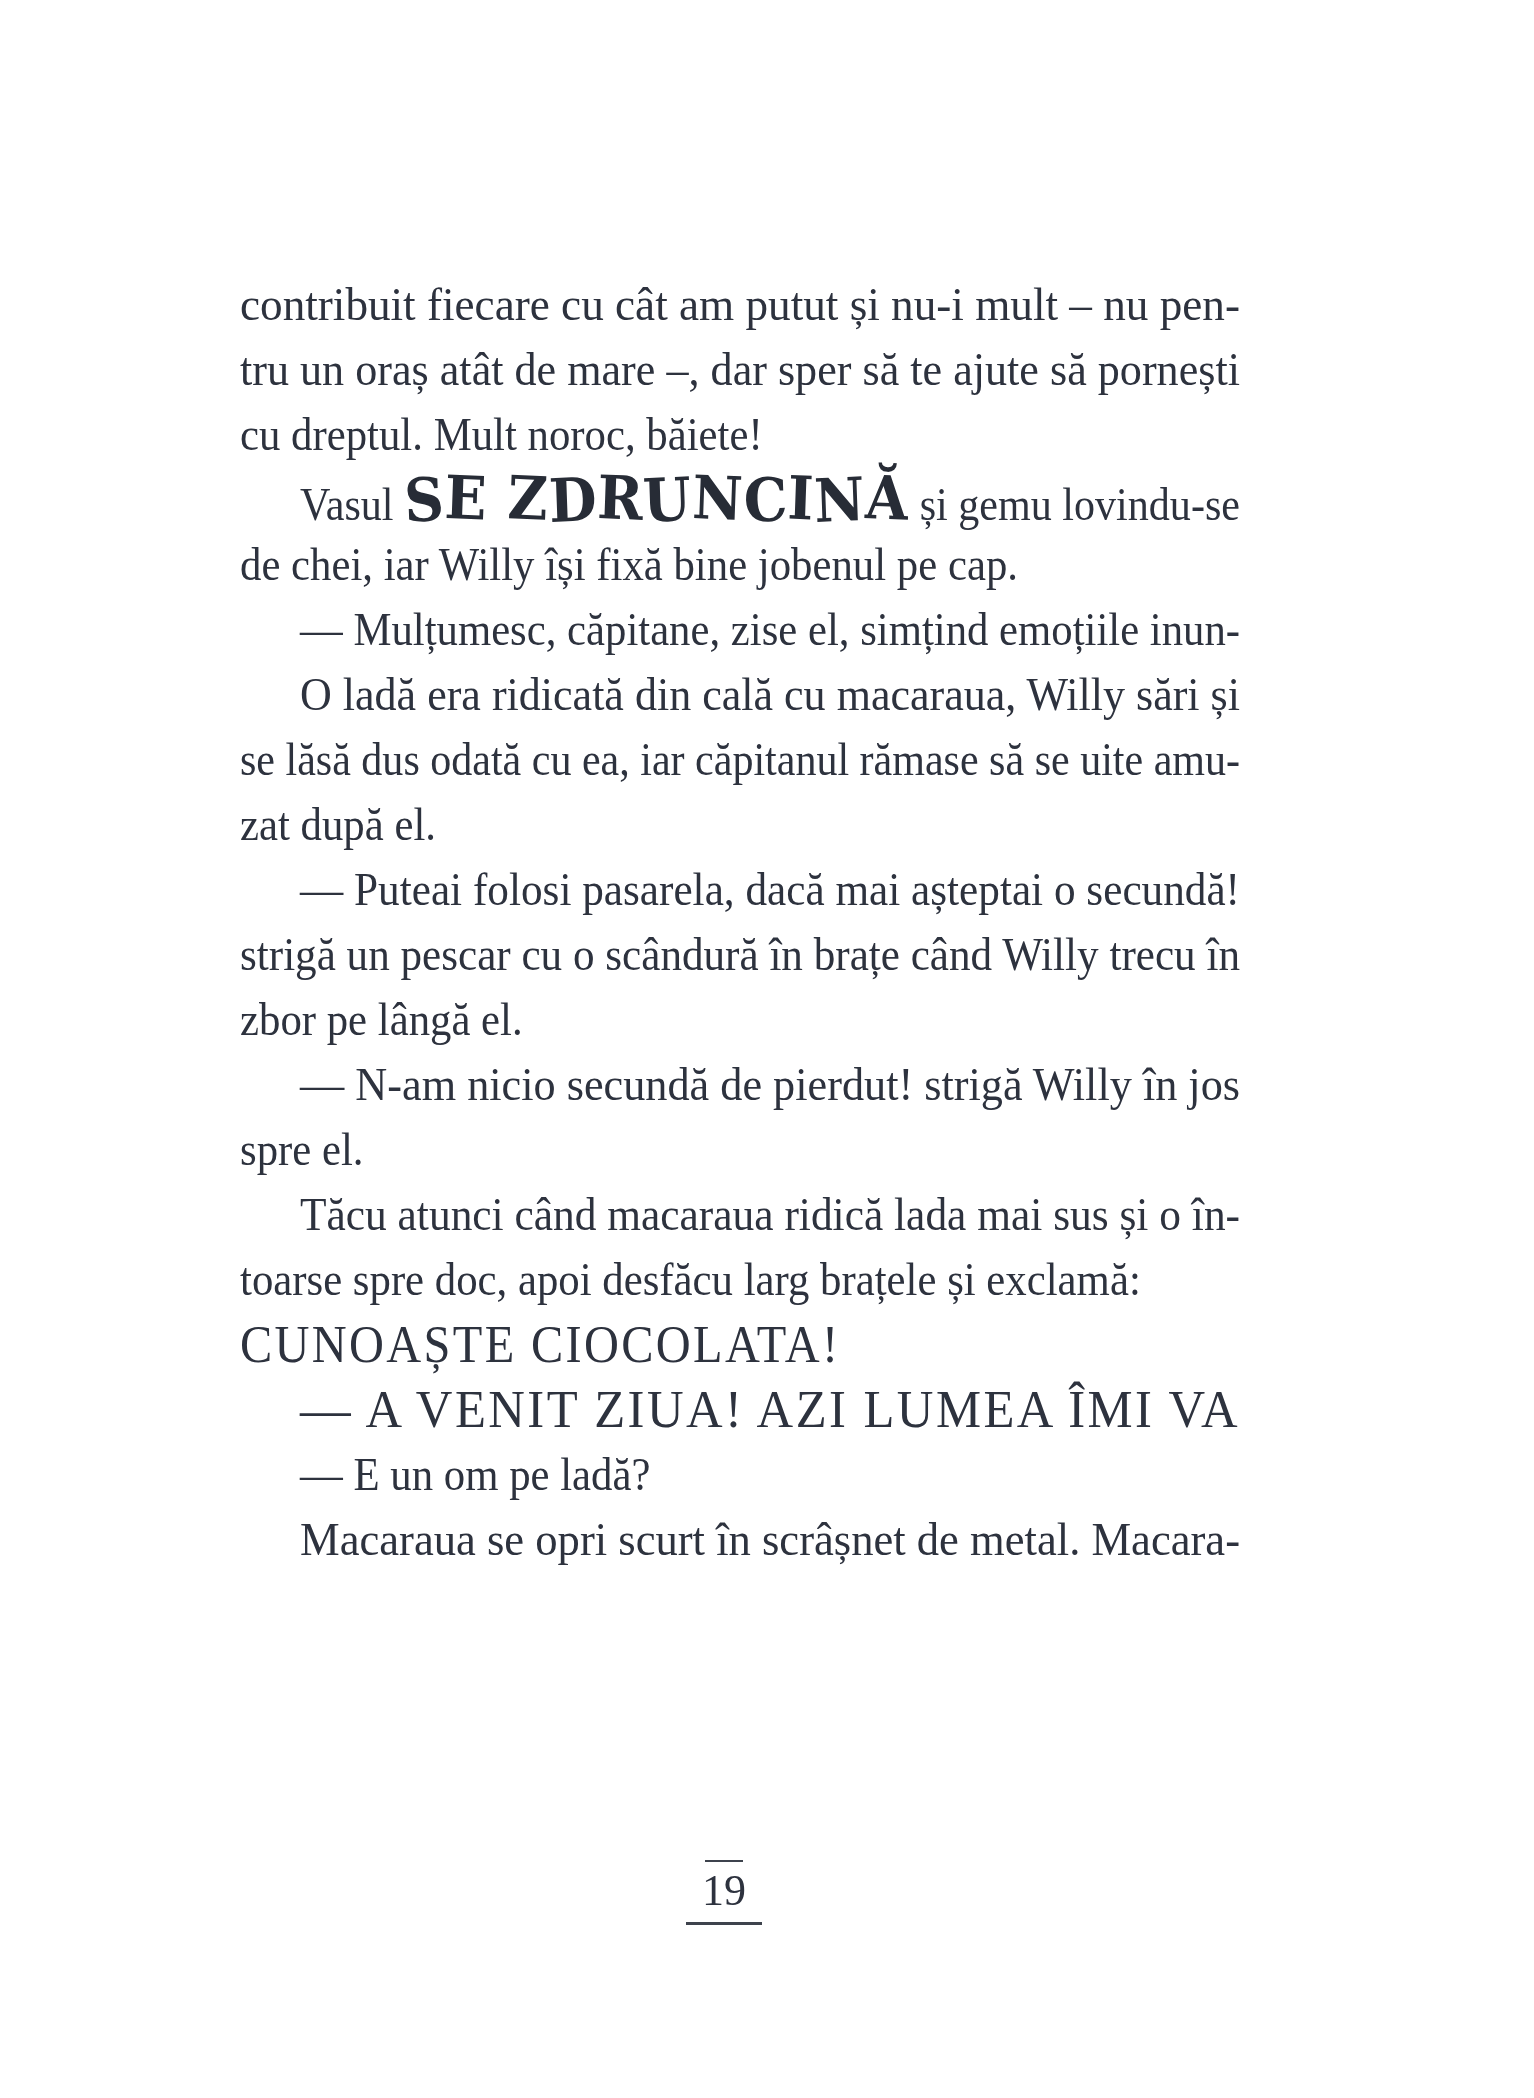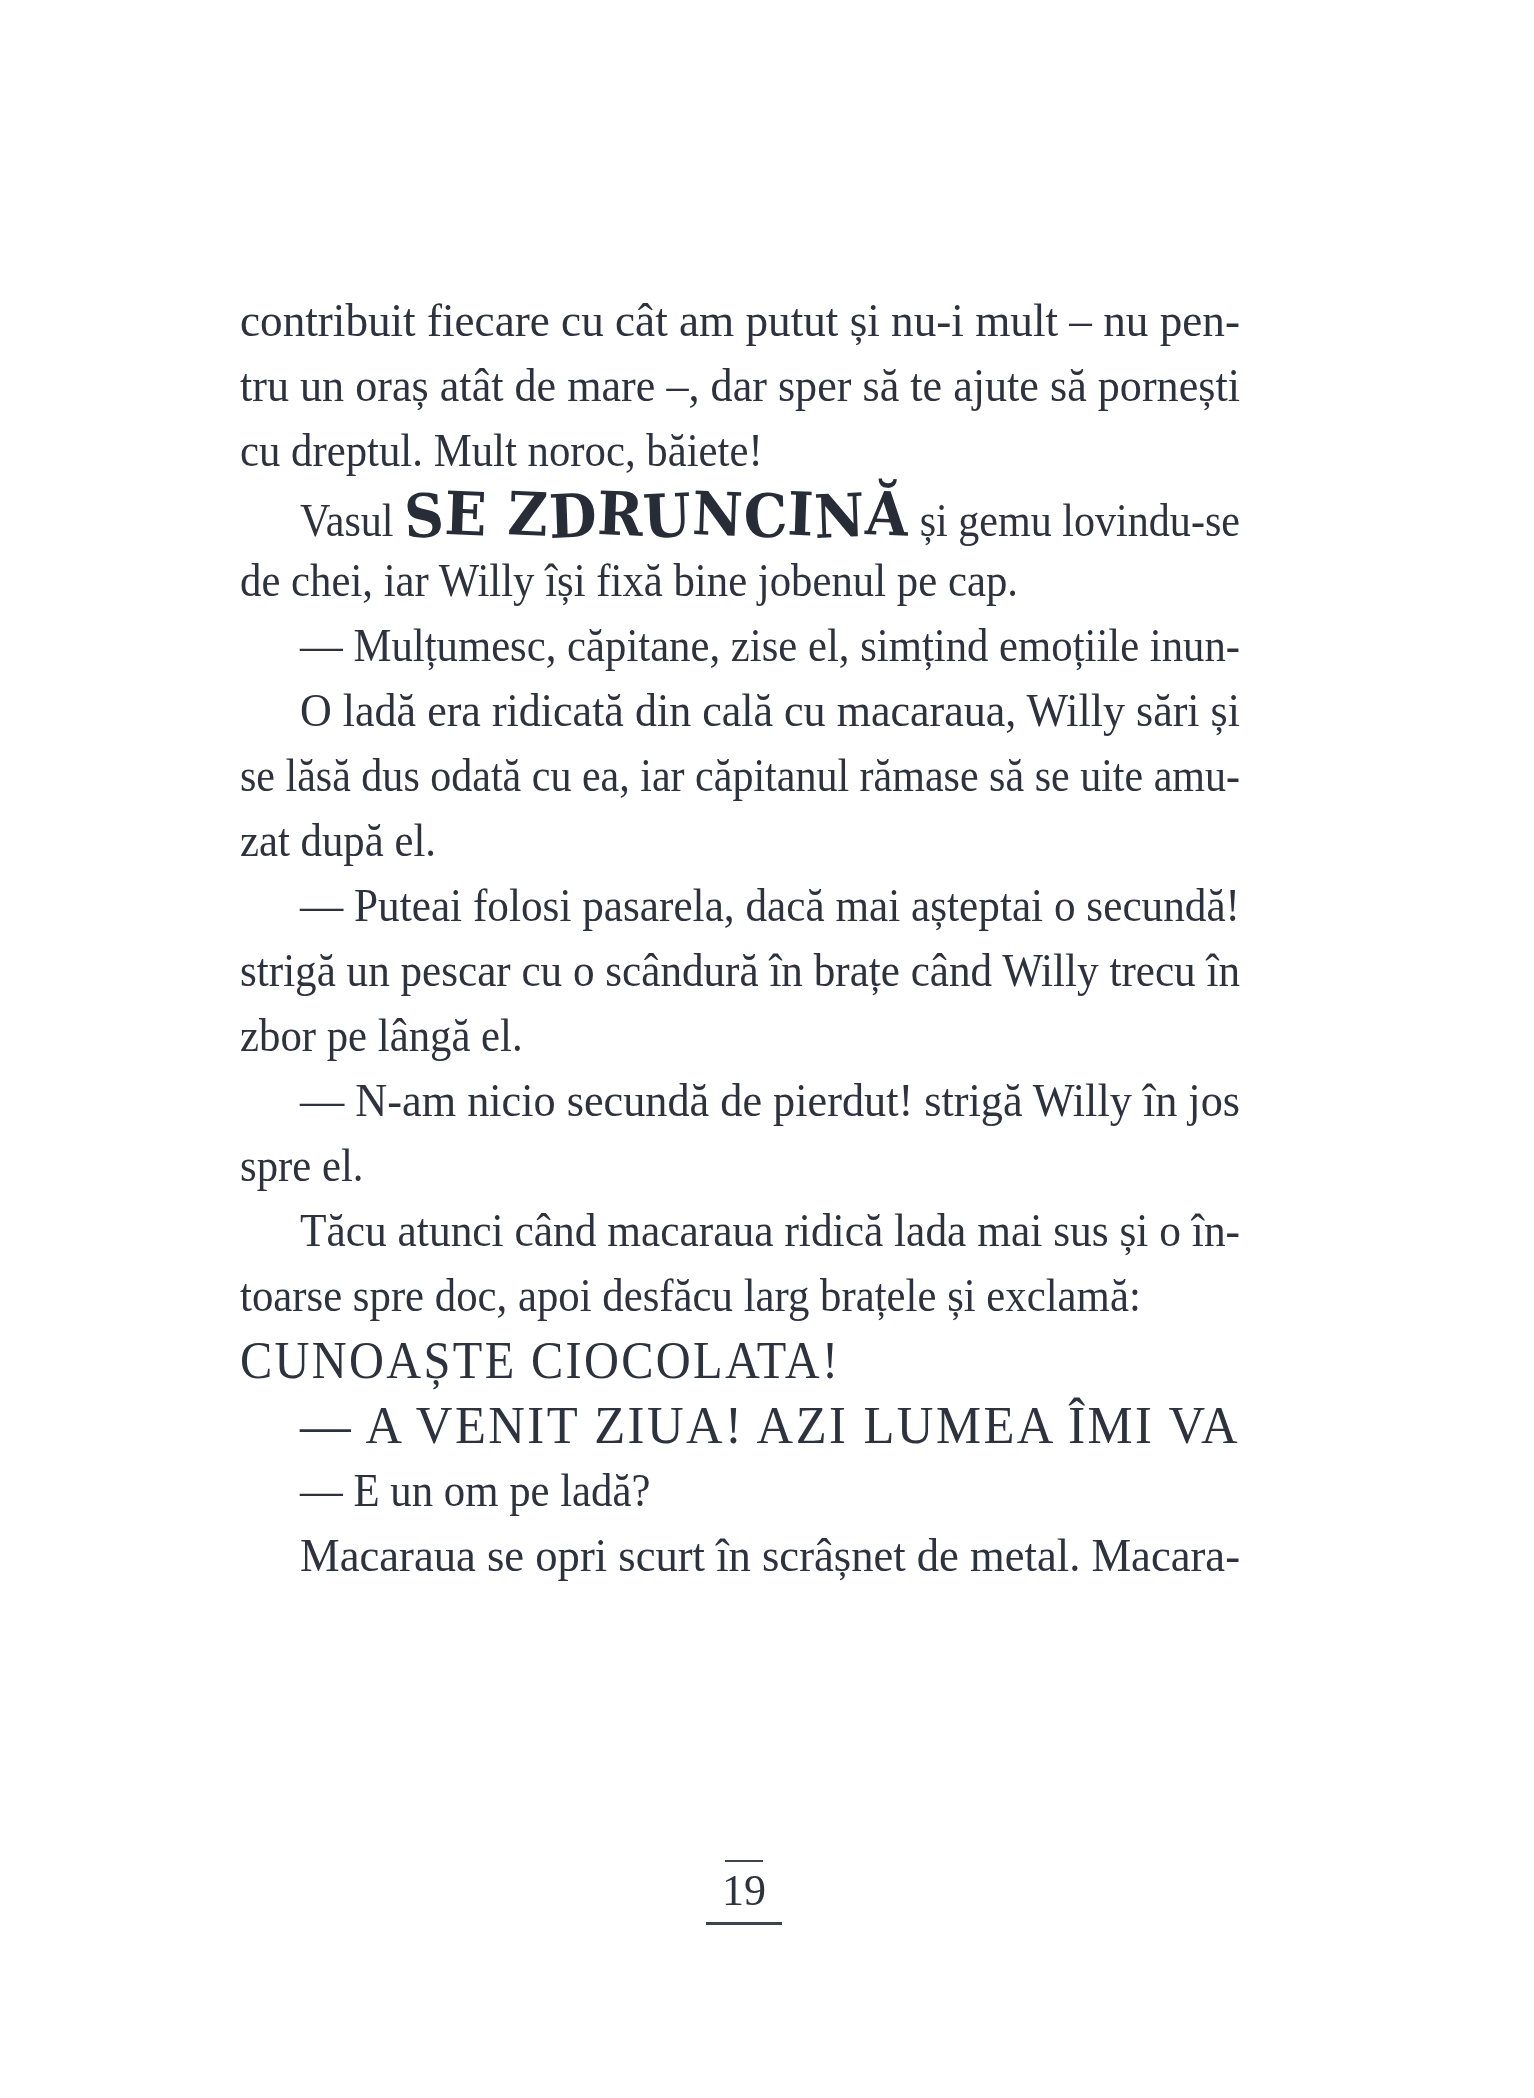--- a/index.html
+++ b/index.html
@@ -16,21 +16,21 @@
     overflow: hidden;
   }
   .page {
     position: absolute;
     inset: 0;
     background: #ffffff;
   }
   .text-block {
     position: absolute;
     left: 240px;
-    top: 288px;
+    top: 272px;
     width: 1000px;
   }
   .line {
     height: 65px;
     line-height: 65px;
     font-size: 46px;
     white-space: nowrap;
   }
   .line .inner {
     display: inline-block;
@@ -52,21 +52,21 @@
     letter-spacing: 1px;
     vertical-align: baseline;
     color: #272c36;
   }
   .bounce { display: inline-block; }
   .bounce.a { transform: rotate(-2.2deg) translateY(1px); }
   .bounce.b { transform: rotate(2.2deg) translateY(-1px); }
 
   .footer {
     position: absolute;
-    left: 244px;
+    left: 224px;
     top: 1860px;
     width: 1000px;
     text-align: center;
   }
   .rule-top {
     width: 38px;
     height: 2px;
     background: #3e434d;
     margin: 0 auto 6px auto;
   }

